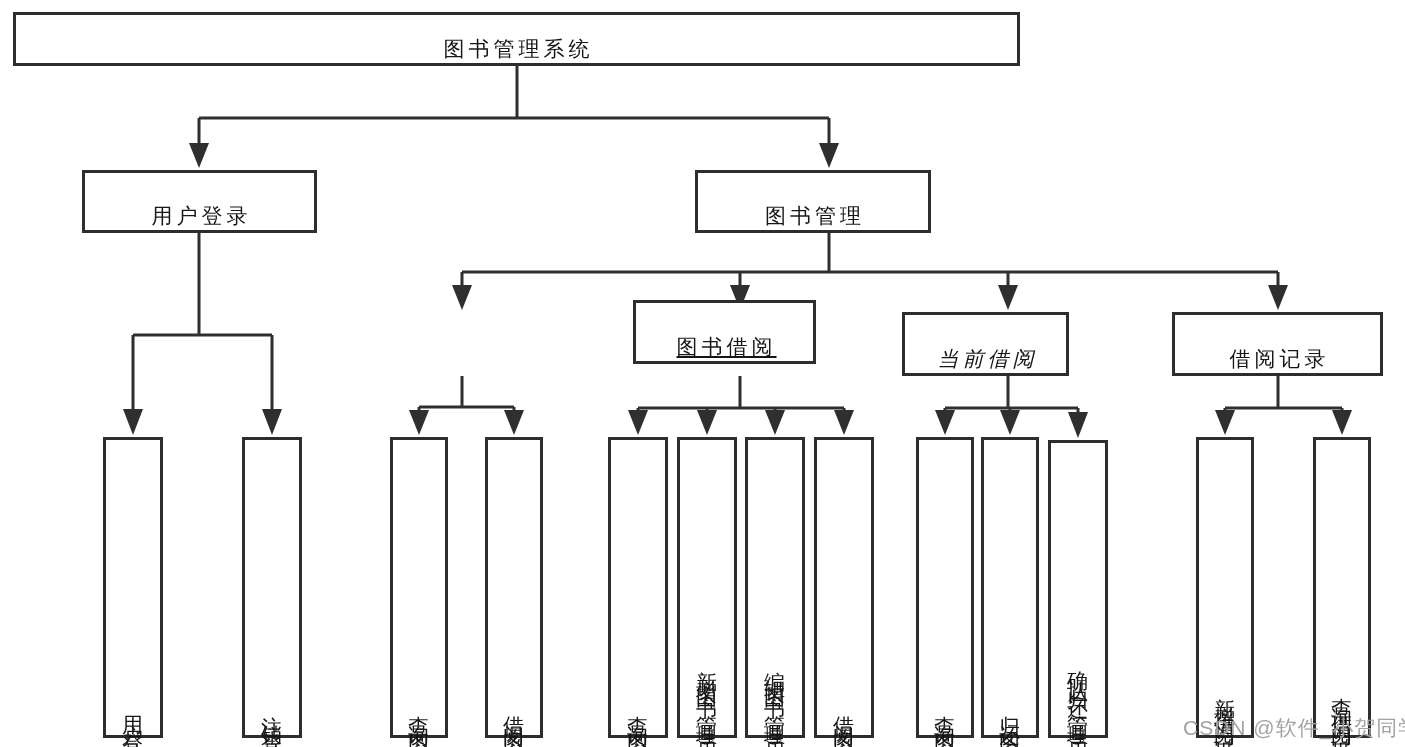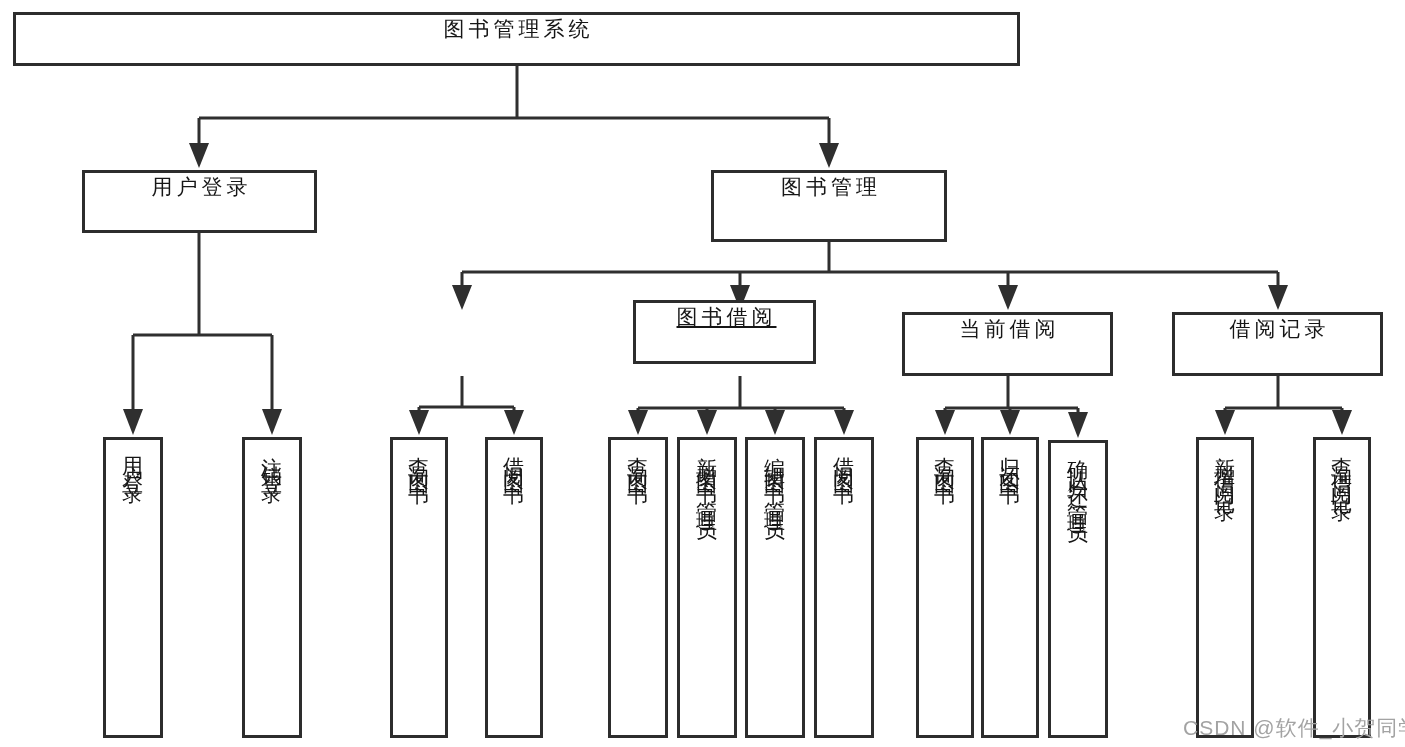--- a/index.html
+++ b/index.html
@@ -16,21 +16,21 @@
     left: 0; top: 0;
     width: 1405px; height: 747px;
     pointer-events: none;
   }
   .node {
     position: absolute;
     box-sizing: border-box;
     border: 3px solid #2d2d2d;
     background: #ffffff;
     display: flex;
-    align-items: flex-start;
+    align-items: flex-end;
     justify-content: center;
     color: #161616;
     z-index: 2;
   }
   .hlabel {
     font-size: 21px;
     letter-spacing: 4px;
     text-indent: 4px;
     white-space: nowrap;
     color: #161616;
@@ -102,28 +102,28 @@
     </g>
   </svg>
 
   <div class="node" style="left:13px; top:12px; width:1007px; height:54px;">
     <span class="hlabel">图书管理系统</span>
   </div>
 
   <div class="node" style="left:82px; top:170px; width:235px; height:63px;">
     <span class="hlabel">用户登录</span>
   </div>
-  <div class="node" style="left:711px; top:170px; width:236px; height:72px;">
+  <div class="node" style="left:695px; top:170px; width:236px; height:63px;">
     <span class="hlabel">图书管理</span>
   </div>
 
   <div class="node" style="left:633px; top:300px; width:183px; height:64px;text-decoration:underline;">
     <span class="hlabel">图书借阅</span>
   </div>
-  <div class="node" style="left:902px; top:312px; width:211px; height:64px;">
+  <div class="node" style="left:902px; top:312px; width:167px; height:64px;font-style:italic;">
     <span class="hlabel">当前借阅</span>
   </div>
   <div class="node" style="left:1172px; top:312px; width:211px; height:64px;">
     <span class="hlabel">借阅记录</span>
   </div>
 
   <div class="node" style="left:103px; top:437px; width:60px; height:301px;">
     <span class="vtext">用户登录</span>
   </div>
   <div class="node" style="left:242px; top:437px; width:60px; height:301px;">

